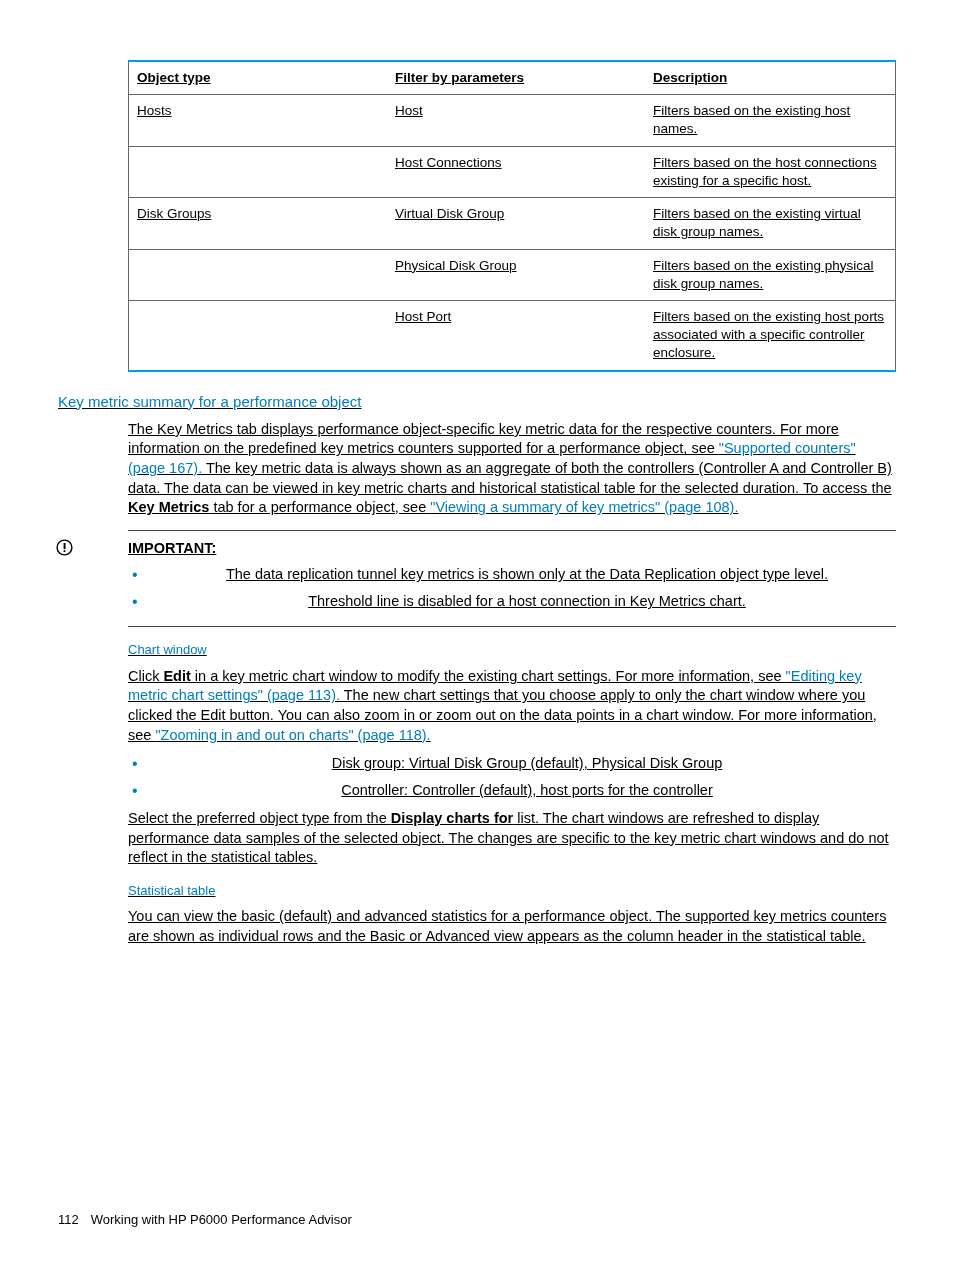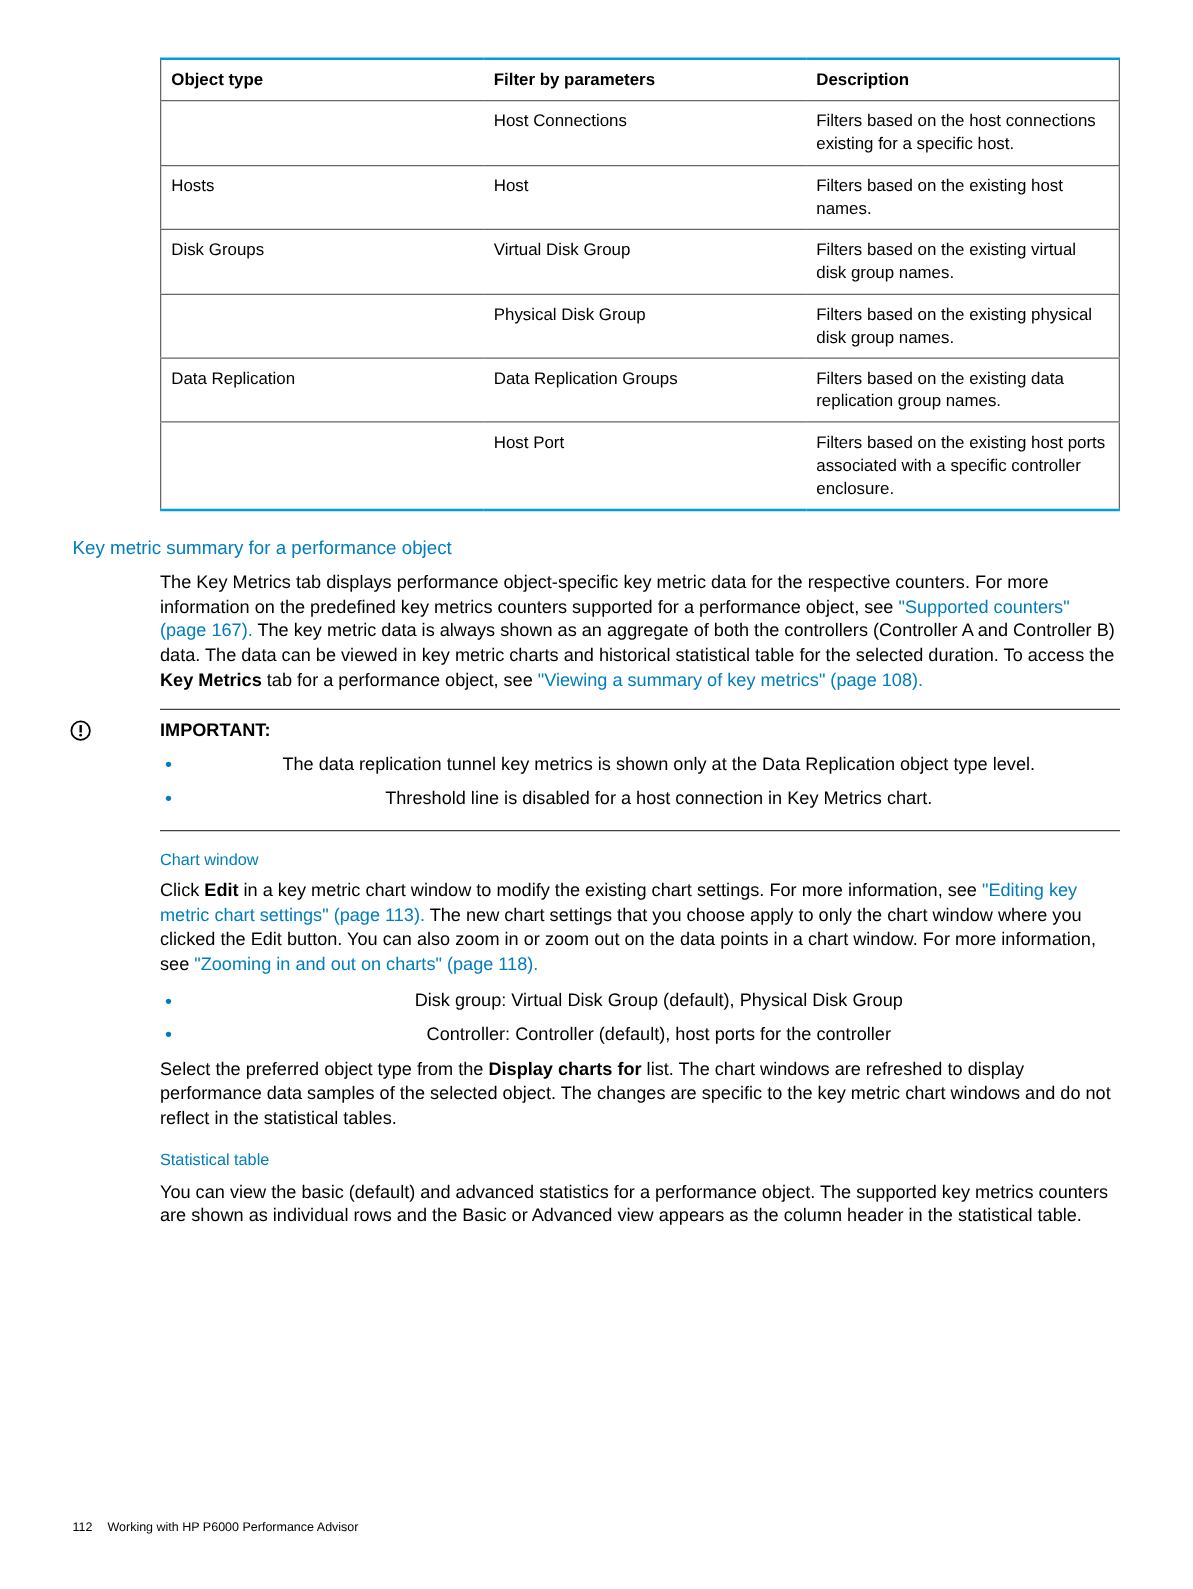--- a/index.html
+++ b/index.html
@@ -6,23 +6,24 @@
     font-family: Arial, Helvetica, sans-serif;
     font-size: 14.5px;
     color: #000;
     margin: 0;
     padding: 0;
     line-height: 1.35;
   }
   .page {
     width: 954px;
     min-height: 1271px;
-    padding: 46px 58px 40px 58px;
+    padding: 60px 58px 40px 58px;
     box-sizing: border-box;
     position: relative;
+    text-decoration: underline;
   }
   .content-col {
     margin-left: 70px;
   }
   table.obj-table {
     border-collapse: collapse;
     width: 100%;
     border-top: 2px solid #009fda;
     border-bottom: 2px solid #009fda;
     border-left: 1px solid #666;
@@ -88,63 +89,58 @@
     color: #007dba;
     position: absolute;
     left: -26px;
     font-size: 16px;
     top: -1px;
   }
   .footer {
     position: absolute;
     bottom: 42px;
     left: 58px;
-    font-size: 10px;
+    font-size: 13px;
   }
   .pagenum { margin-right: 12px; }
 </style>
 </head>
 <body>
 
 <div class="page">
   <div class="content-col">
 
     <table class="obj-table">
       <thead>
         <tr>
           <th class="col1">Object type</th>
           <th class="col2">Filter by parameters</th>
           <th class="col3">Description</th>
         </tr>
       </thead>
       <tbody>
         <tr>
+          <td>Hosts</td>
+          <td>Host</td>
+          <td>Filters based on the existing host names.</td>
+        </tr>
+        <tr>
           <td></td>
           <td>Host Connections</td>
           <td>Filters based on the host connections existing for a specific host.</td>
-        </tr>
-        <tr>
-          <td>Hosts</td>
-          <td>Host</td>
-          <td>Filters based on the existing host names.</td>
         </tr>
         <tr>
           <td>Disk Groups</td>
           <td>Virtual Disk Group</td>
           <td>Filters based on the existing virtual disk group names.</td>
         </tr>
         <tr>
           <td></td>
           <td>Physical Disk Group</td>
           <td>Filters based on the existing physical disk group names.</td>
-        </tr>
-        <tr>
-          <td>Data Replication</td>
-          <td>Data Replication Groups</td>
-          <td>Filters based on the existing data replication group names.</td>
         </tr>
         <tr>
           <td></td>
           <td>Host Port</td>
           <td>Filters based on the existing host ports associated with a specific controller enclosure.</td>
         </tr>
       </tbody>
     </table>
 
     <h2 class="section">Key metric summary for a performance object</h2>

